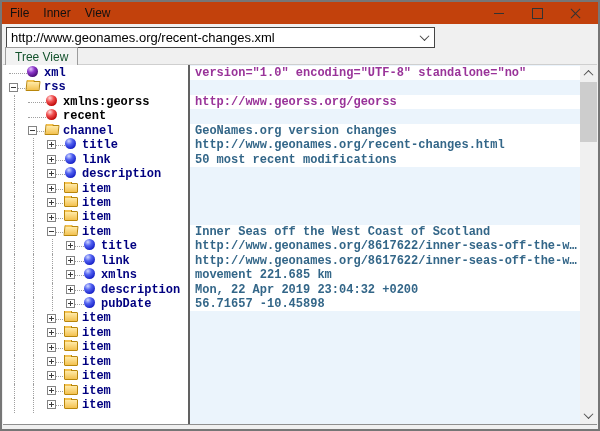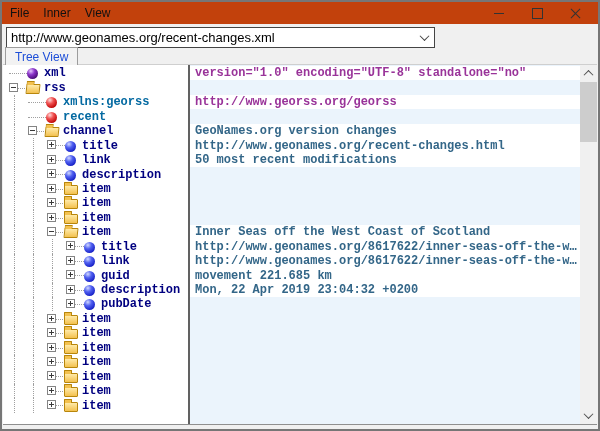--- a/index.html
+++ b/index.html
@@ -26,36 +26,36 @@
     border:1px solid #444;background:#fff;display:flex;align-items:center;}
   .addr-text{flex:1;padding-left:4px;font-size:13px;color:#000;white-space:nowrap;overflow:hidden;}
   .addr-drop{width:19px;height:100%;display:flex;align-items:center;justify-content:center;}
   .chev{width:6px;height:6px;border-right:1px solid #444;border-bottom:1px solid #444;display:block;}
   .chev-down{transform:rotate(45deg) translate(-1px,-1px);}
   .chev-up{transform:rotate(-135deg) translate(-1px,-1px);border-color:#505050;}
   .chev-dn2{transform:rotate(45deg) translate(-1px,-1px);border-color:#505050;}
 
   
   .tab{position:absolute;left:3px;top:45px;height:18px;box-sizing:border-box;padding:2px 9px 0 9px;
-    border:1px solid #9c9c9c;border-bottom:none;background:#f2f2f2;font-size:12px;color:#1d4ed8;z-index:3;}
+    border:1px solid #9c9c9c;border-bottom:none;background:#f2f2f2;font-size:12px;color:#14532d;z-index:3;}
 
   
   .panes{position:absolute;left:1px;right:1px;top:62px;bottom:4px;display:flex;
     border-top:1px solid #cfcfcf;border-bottom:1px solid #8f8f8f;background:#fff;}
   .tree-pane{width:185px;background:#fff;overflow:hidden;padding-top:1px;box-sizing:border-box;}
   .divider{width:2px;background:#616161;}
   .value-pane{flex:1;background:#ebf4fc;overflow:hidden;padding-top:1px;box-sizing:border-box;}
 
-  .t-row,.v-row{height:14.45px;display:flex;align-items:flex-end;overflow:hidden;}
+  .t-row,.v-row{height:14.45px;display:flex;align-items:flex-start;overflow:hidden;}
   .t-row{padding-left:3px;font:700 12px "Liberation Mono",monospace;color:#000080;white-space:pre;}
   .v-row{font:700 12px "Liberation Mono",monospace;color:#336688;white-space:pre;}
   .v-row .v-text{padding-left:5px;overflow:hidden;white-space:pre;}
   .v-white{background:#ffffff;}
   .v-attr{color:#993399;}
-  .t-label-attr{color:#0369a1;}
+  .t-label-attr{color:#000000;}
 
   .guide{width:19px;height:100%;position:relative;flex:0 0 auto;}
   .guide::before{content:"";position:absolute;left:8px;top:0;bottom:0;border-left:1px dotted #a0a0a0;}
   .nodecell{width:19px;height:100%;position:relative;flex:0 0 auto;}
   .nodecell::before{content:"";position:absolute;left:3px;right:-4px;top:50%;border-top:1px dotted #a0a0a0;}
   .box{position:absolute;left:3px;top:50%;margin-top:-5px;width:9px;height:9px;box-sizing:border-box;
     border:1px solid #848484;background:#fff;z-index:2;}
   .box::before{content:"";position:absolute;left:1px;top:3px;width:5px;height:1px;background:#3a3a3a;}
   .box.plus::after{content:"";position:absolute;left:3px;top:1px;width:1px;height:5px;background:#3a3a3a;}
 
@@ -117,21 +117,21 @@
         <div class="t-row"><span class="guide"></span><span class="nodecell"><span class="box minus"></span></span><span class="icon"><span class="folder open"></span></span><span class="">channel</span></div>
         <div class="t-row"><span class="guide"></span><span class="guide"></span><span class="nodecell"><span class="box plus"></span></span><span class="icon"><span class="ball ball-blue"></span></span><span class="">title</span></div>
         <div class="t-row"><span class="guide"></span><span class="guide"></span><span class="nodecell"><span class="box plus"></span></span><span class="icon"><span class="ball ball-blue"></span></span><span class="">link</span></div>
         <div class="t-row"><span class="guide"></span><span class="guide"></span><span class="nodecell"><span class="box plus"></span></span><span class="icon"><span class="ball ball-blue"></span></span><span class="">description</span></div>
         <div class="t-row"><span class="guide"></span><span class="guide"></span><span class="nodecell"><span class="box plus"></span></span><span class="icon"><span class="folder"></span></span><span class="">item</span></div>
         <div class="t-row"><span class="guide"></span><span class="guide"></span><span class="nodecell"><span class="box plus"></span></span><span class="icon"><span class="folder"></span></span><span class="">item</span></div>
         <div class="t-row"><span class="guide"></span><span class="guide"></span><span class="nodecell"><span class="box plus"></span></span><span class="icon"><span class="folder"></span></span><span class="">item</span></div>
         <div class="t-row"><span class="guide"></span><span class="guide"></span><span class="nodecell"><span class="box minus"></span></span><span class="icon"><span class="folder open"></span></span><span class="">item</span></div>
         <div class="t-row"><span class="guide"></span><span class="guide"></span><span class="guide"></span><span class="nodecell"><span class="box plus"></span></span><span class="icon"><span class="ball ball-blue"></span></span><span class="">title</span></div>
         <div class="t-row"><span class="guide"></span><span class="guide"></span><span class="guide"></span><span class="nodecell"><span class="box plus"></span></span><span class="icon"><span class="ball ball-blue"></span></span><span class="">link</span></div>
-        <div class="t-row"><span class="guide"></span><span class="guide"></span><span class="guide"></span><span class="nodecell"><span class="box plus"></span></span><span class="icon"><span class="ball ball-blue"></span></span><span class="">guid</span></div>
+        <div class="t-row"><span class="guide"></span><span class="guide"></span><span class="guide"></span><span class="nodecell"><span class="box plus"></span></span><span class="icon"><span class="ball ball-blue"></span></span><span class="">xmlns</span></div>
         <div class="t-row"><span class="guide"></span><span class="guide"></span><span class="guide"></span><span class="nodecell"><span class="box plus"></span></span><span class="icon"><span class="ball ball-blue"></span></span><span class="">description</span></div>
         <div class="t-row"><span class="guide"></span><span class="guide"></span><span class="guide"></span><span class="nodecell"><span class="box plus"></span></span><span class="icon"><span class="ball ball-blue"></span></span><span class="">pubDate</span></div>
         <div class="t-row"><span class="guide"></span><span class="guide"></span><span class="nodecell"><span class="box plus"></span></span><span class="icon"><span class="folder"></span></span><span class="">item</span></div>
         <div class="t-row"><span class="guide"></span><span class="guide"></span><span class="nodecell"><span class="box plus"></span></span><span class="icon"><span class="folder"></span></span><span class="">item</span></div>
         <div class="t-row"><span class="guide"></span><span class="guide"></span><span class="nodecell"><span class="box plus"></span></span><span class="icon"><span class="folder"></span></span><span class="">item</span></div>
         <div class="t-row"><span class="guide"></span><span class="guide"></span><span class="nodecell"><span class="box plus"></span></span><span class="icon"><span class="folder"></span></span><span class="">item</span></div>
         <div class="t-row"><span class="guide"></span><span class="guide"></span><span class="nodecell"><span class="box plus"></span></span><span class="icon"><span class="folder"></span></span><span class="">item</span></div>
         <div class="t-row"><span class="guide"></span><span class="guide"></span><span class="nodecell"><span class="box plus"></span></span><span class="icon"><span class="folder"></span></span><span class="">item</span></div>
         <div class="t-row"><span class="guide"></span><span class="guide"></span><span class="nodecell"><span class="box plus"></span></span><span class="icon"><span class="folder"></span></span><span class="">item</span></div>
       </div>
@@ -146,20 +146,21 @@
         <div class="v-row v-white"><span class="v-text">50 most recent modifications</span></div>
         <div class="v-row"><span class="v-text"></span></div>
         <div class="v-row"><span class="v-text"></span></div>
         <div class="v-row"><span class="v-text"></span></div>
         <div class="v-row"><span class="v-text"></span></div>
         <div class="v-row v-white"><span class="v-text">Inner Seas off the West Coast of Scotland</span></div>
         <div class="v-row v-white"><span class="v-text">http://www.geonames.org/8617622/inner-seas-off-the-w…</span></div>
         <div class="v-row v-white"><span class="v-text">http://www.geonames.org/8617622/inner-seas-off-the-w…</span></div>
         <div class="v-row v-white"><span class="v-text">movement 221.685 km</span></div>
         <div class="v-row v-white"><span class="v-text">Mon, 22 Apr 2019 23:04:32 +0200</span></div>
+        <div class="v-row v-white"><span class="v-text">56.71657 -10.45898</span></div>
         <div class="v-row"><span class="v-text"></span></div>
         <div class="v-row"><span class="v-text"></span></div>
         <div class="v-row"><span class="v-text"></span></div>
         <div class="v-row"><span class="v-text"></span></div>
         <div class="v-row"><span class="v-text"></span></div>
         <div class="v-row"><span class="v-text"></span></div>
         <div class="v-row"><span class="v-text"></span></div>
       </div>
     <div class="vscroll">
       <div class="sb-btn">

